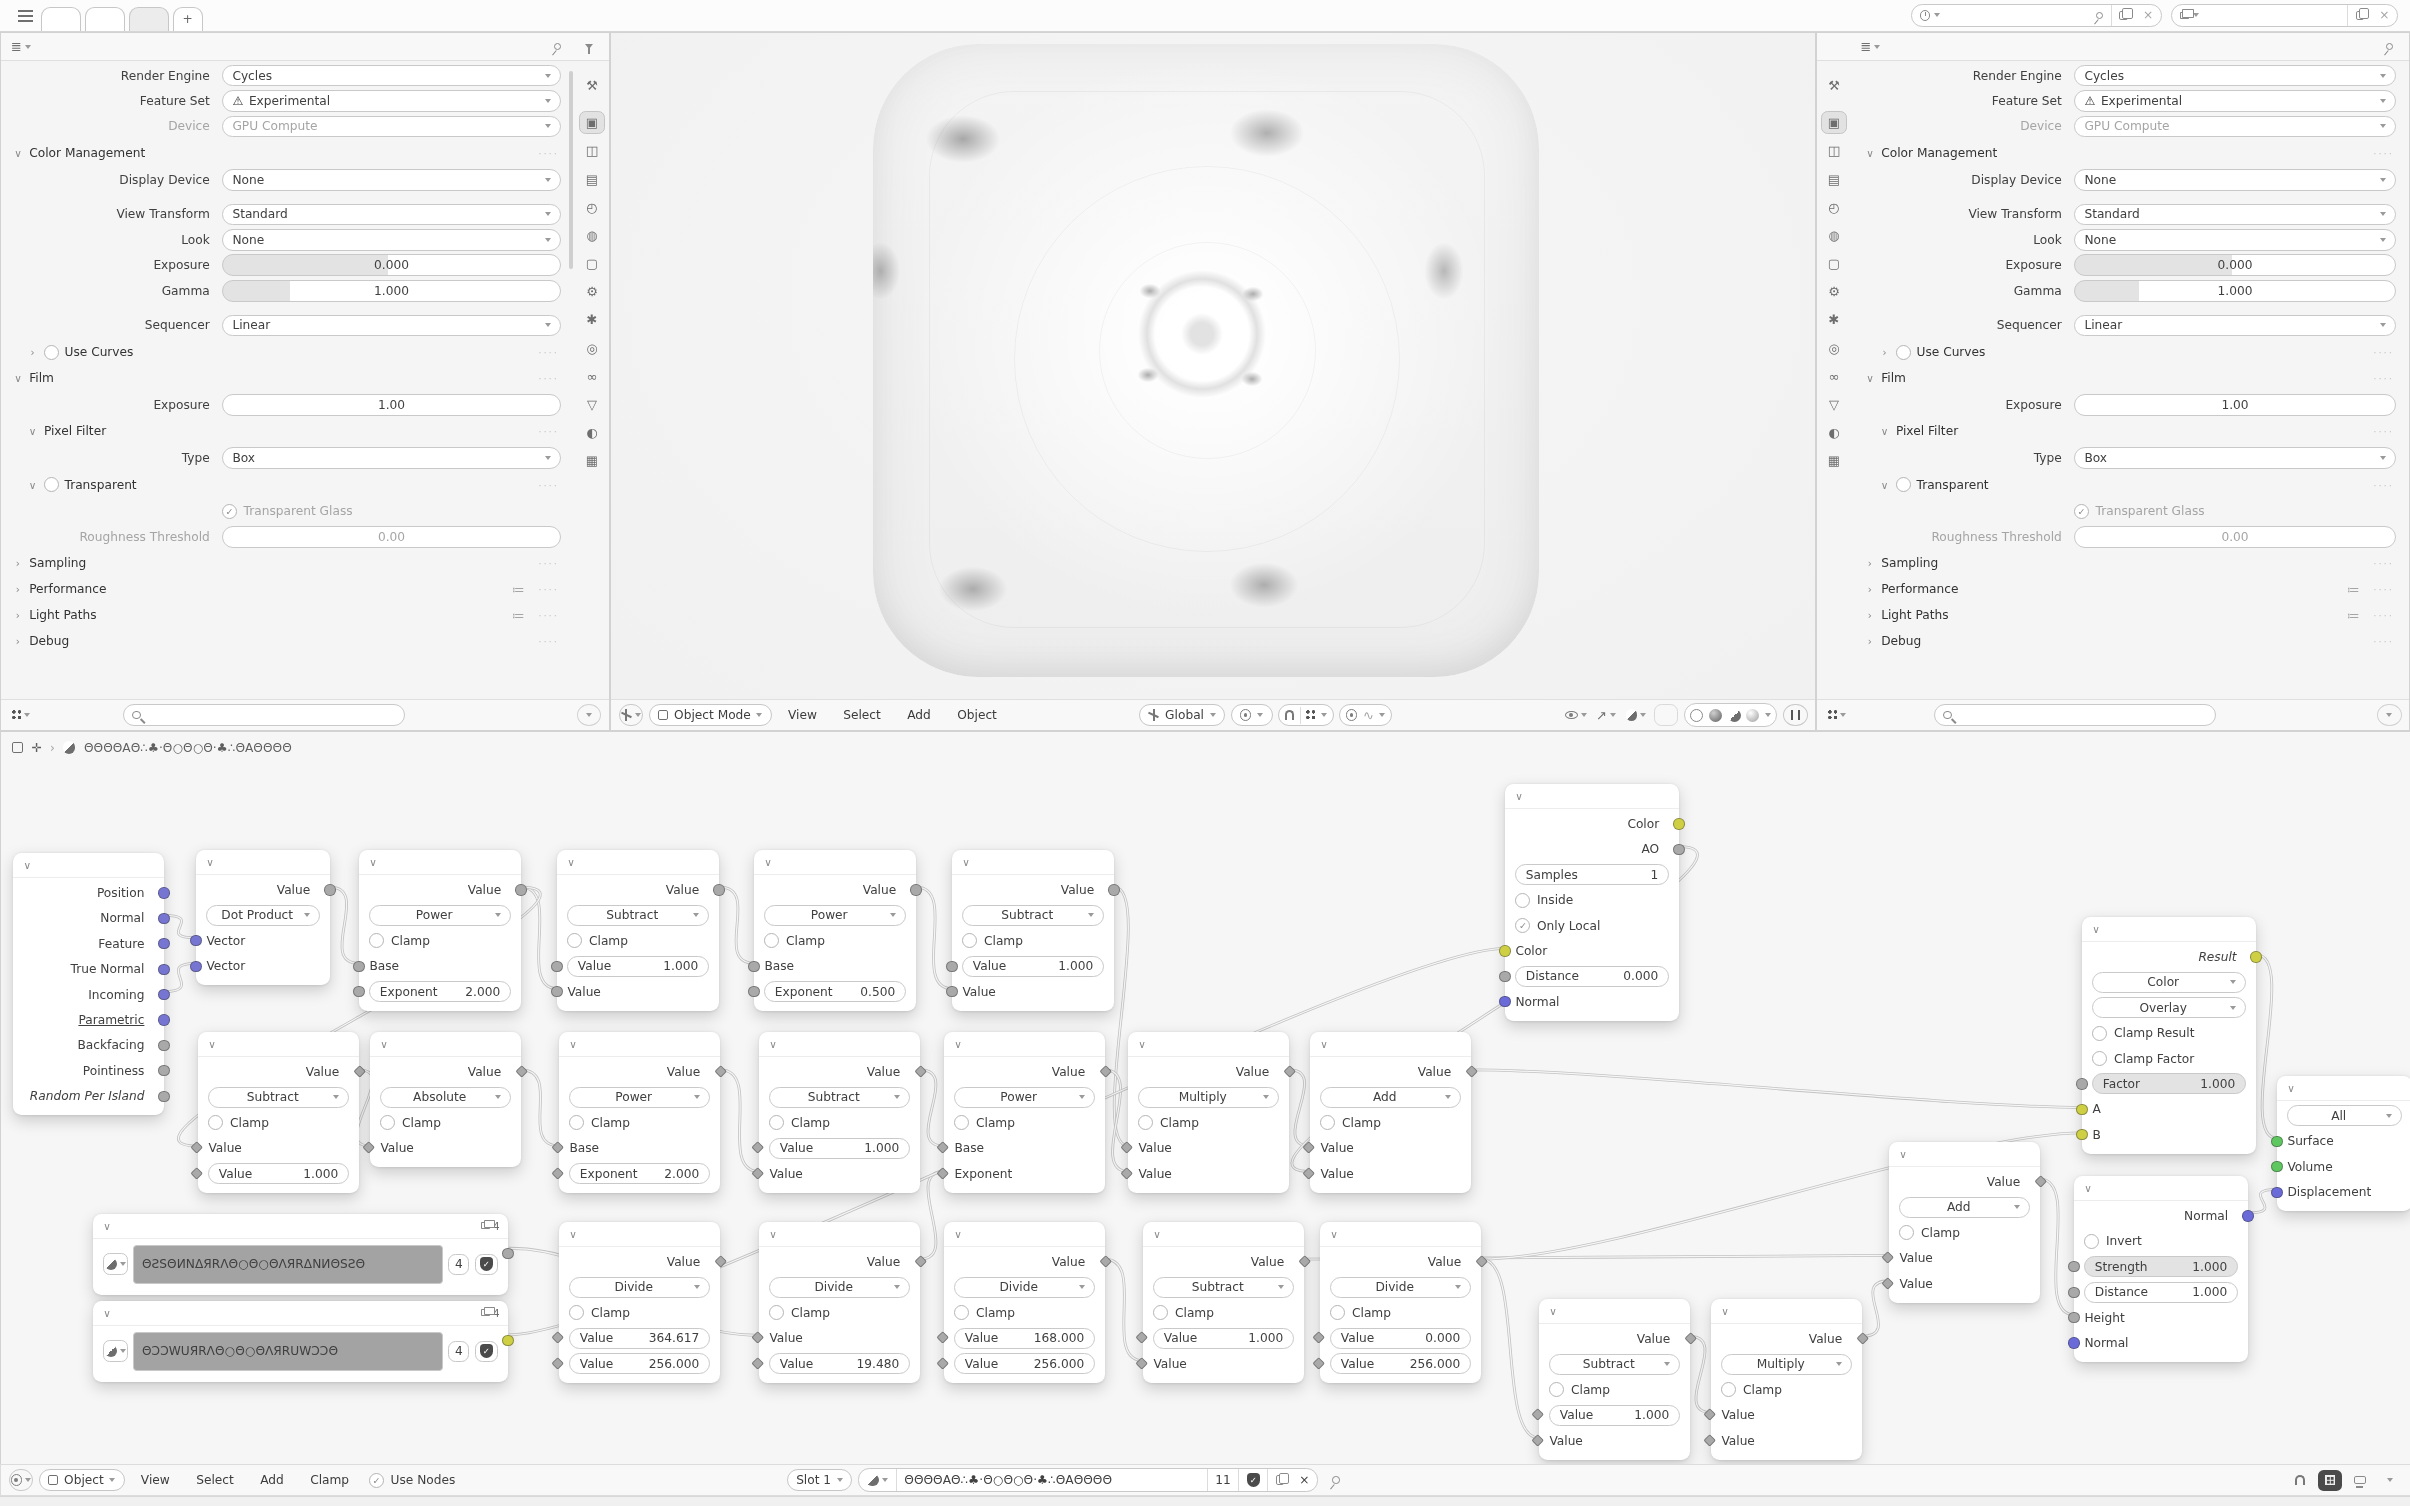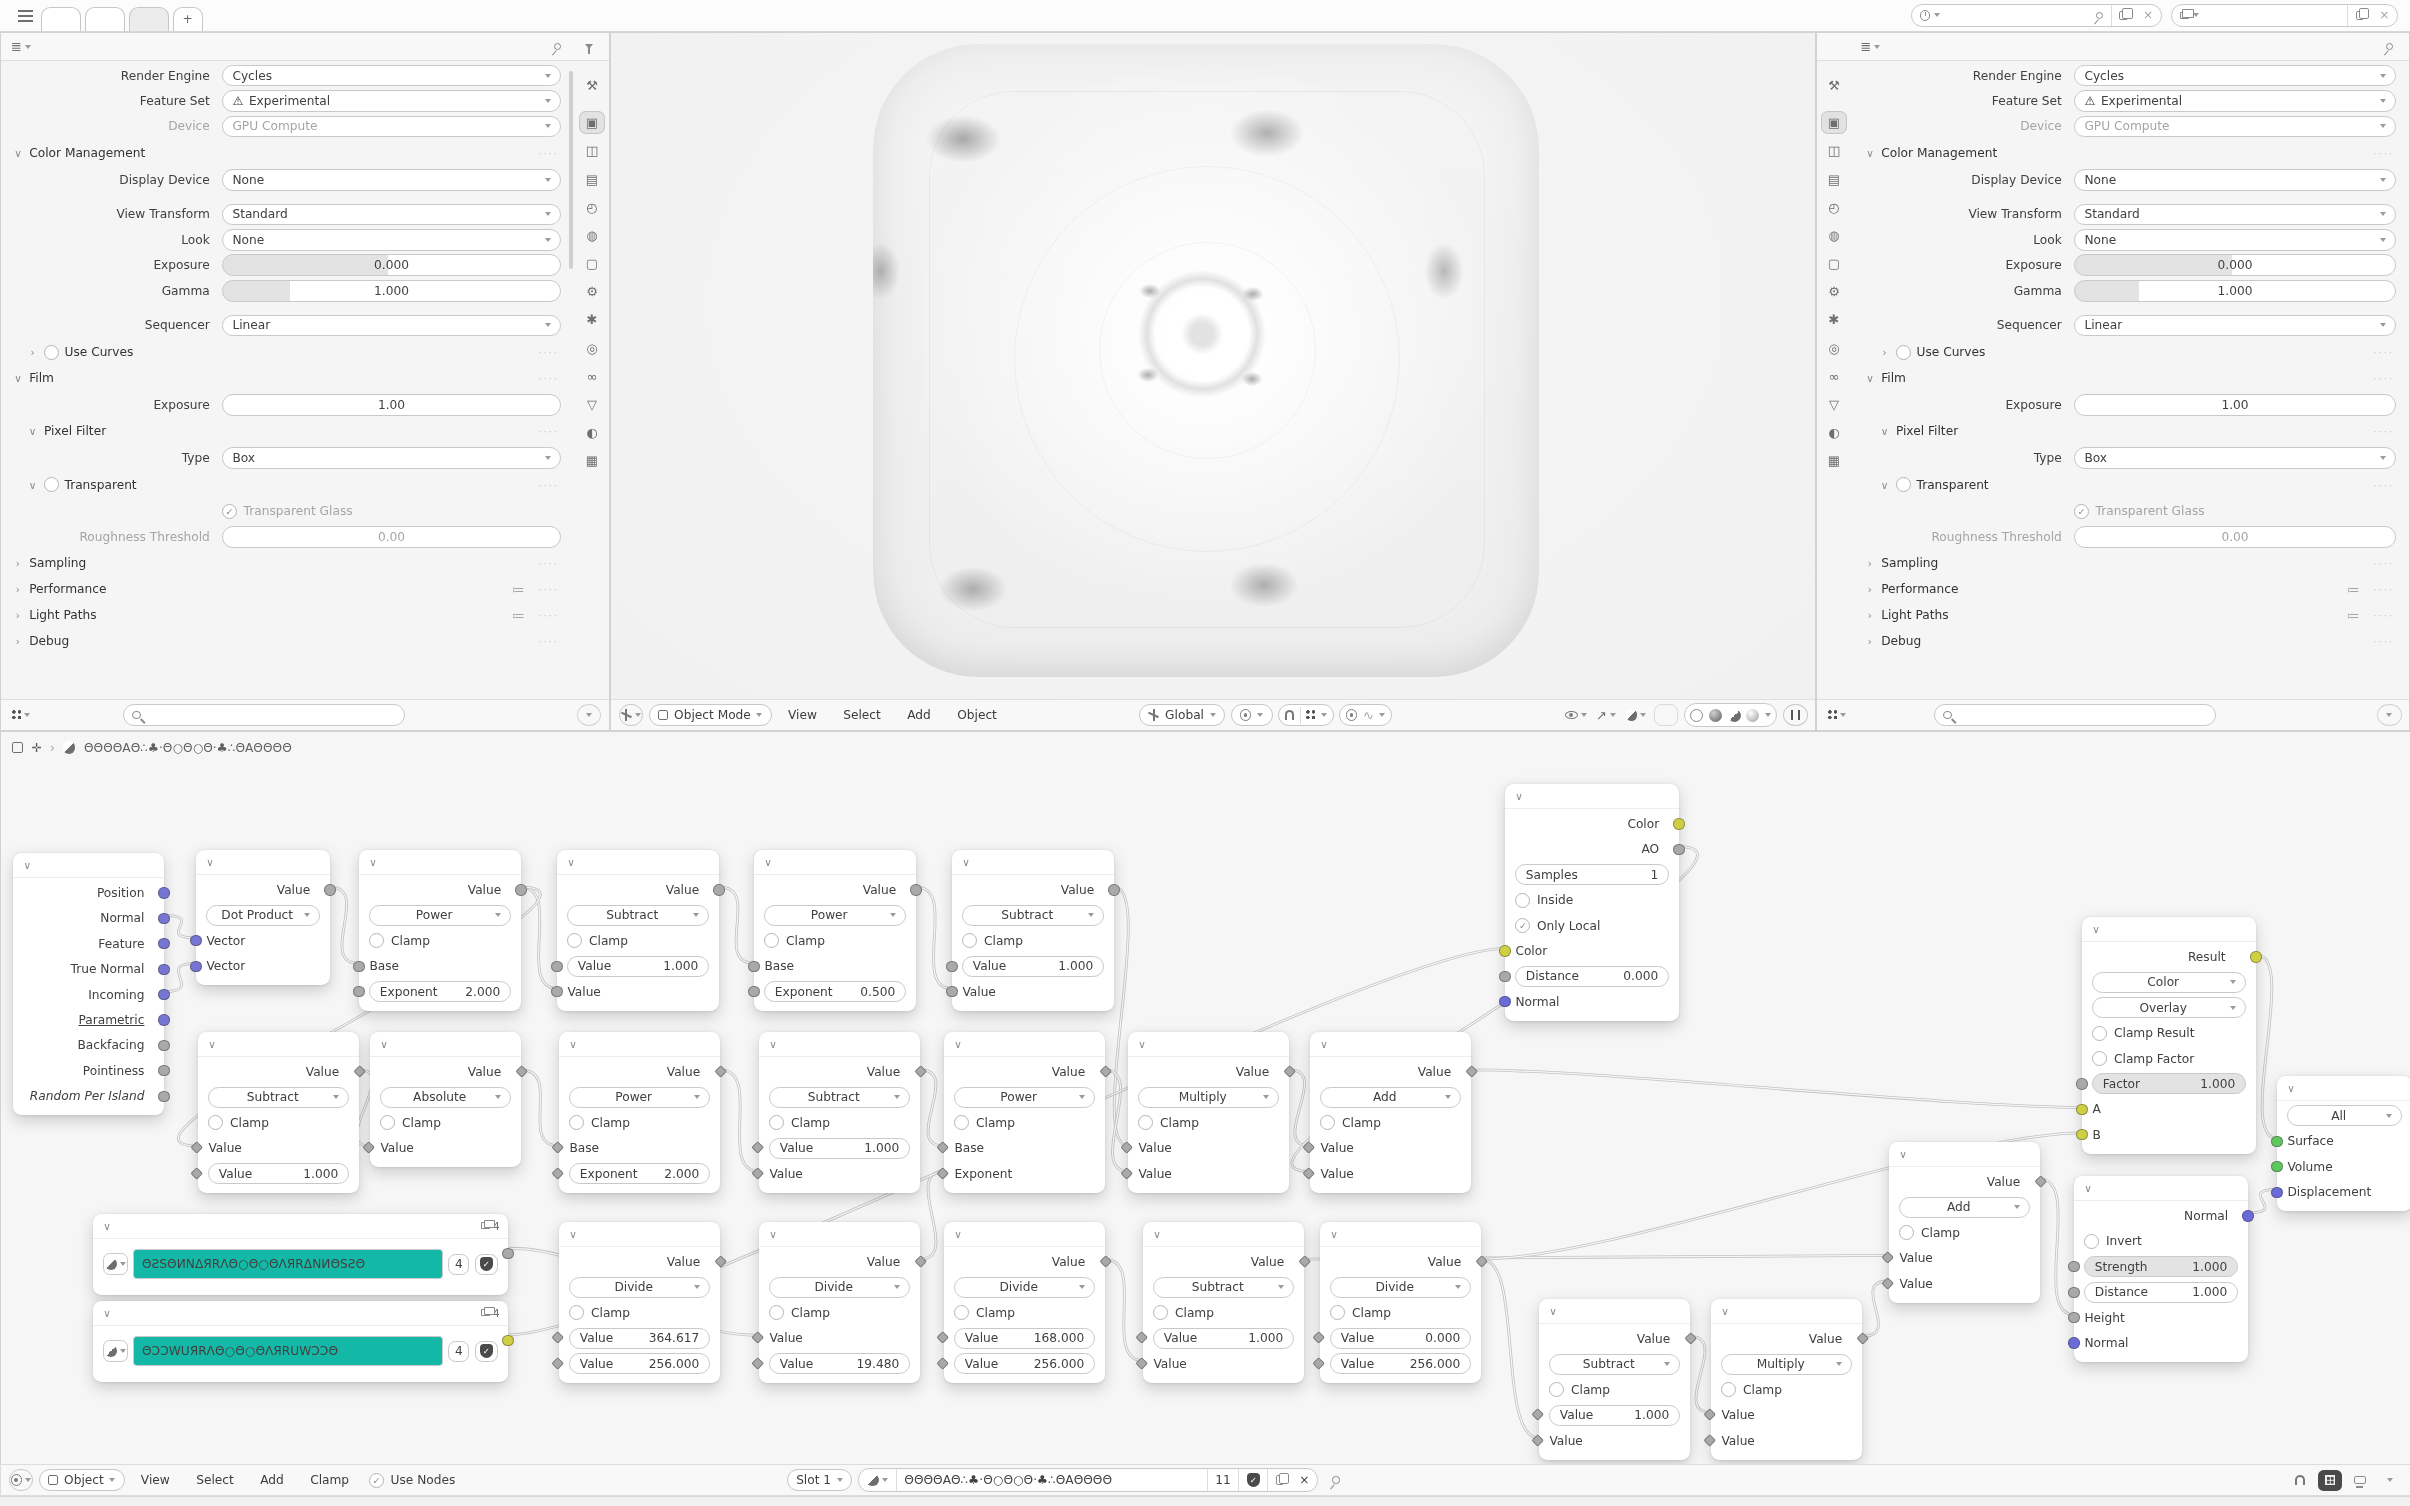--- a/index.html
+++ b/index.html
@@ -108,21 +108,21 @@
 .sock{position:absolute;width:11.3px;height:11.3px;border-radius:50%;top:50%;margin-top:-5.6px;border:0.9px solid rgba(60,60,60,.45)}
 .sock.si{left:-5.6px}.sock.so{right:-5.6px}
 .sock.dm{width:9.4px;height:9.4px;margin-top:-4.7px;border-radius:1.9px;transform:rotate(45deg)}
 .c-gray{background:#a9a9a9}.c-purple{background:#7676d2}.c-yellow{background:#cfcf43}.c-green{background:#5fc75f}.c-blue{background:#6a6ad8}
 .nsel{flex:1;height:21px;border:0.9px solid #c9c9c9;border-radius:11.3px;background:#fff;display:flex;align-items:center;padding:0 8.5px;gap:5.6px}
 .nsel .val{flex:1;text-align:center}
 .nfld{flex:1;height:21px;border:0.9px solid #c9c9c9;border-radius:11.3px;background:#fff;display:flex;align-items:center;padding:0 9.4px}
 .nfld .fl{flex:1;text-align:left}
 .nfld.grayed{background:#e3e3e3}
 .nchk{display:flex;align-items:center;gap:6.6px}
-.namefield{flex:1;height:30px;border:0.9px solid #c9c9c9;border-radius:3.8px;background:#14b8a6;display:flex;align-items:center;padding:0 7.5px;overflow:hidden;white-space:nowrap}
+.namefield{flex:1;height:39px;border:0.9px solid #c9c9c9;border-radius:3.8px;background:#a3a3a3;display:flex;align-items:center;padding:0 7.5px;overflow:hidden;white-space:nowrap}
 #breadcrumb{position:absolute;display:flex;align-items:center;gap:8.5px;color:#5f5f5f}
 
 .hstrip{position:absolute;display:flex;align-items:center;background:#f8f8f8;border:0.9px solid #dcdcdc;padding:0 7.5px;gap:7.5px}
 #statusbar{position:absolute;left:0;top:1496px;width:2411px;height:10.4px;background:#f0f0f0;border-top:0.9px solid #d8d8d8}
 .shadegroup{display:flex;align-items:center;background:#fff;border:0.9px solid #c9c9c9;border-radius:12.2px;height:23.5px;padding:0 5.6px;gap:5.6px}
 .vsep{width:0.9px;height:17px;background:#dcdcdc}
 </style>
 </head>
 <body>
 
@@ -1463,21 +1463,21 @@
         <div class="nrow">
           <span class="sock si dm c-gray"></span>
           <span>Value</span>
         </div>
       </div>
       <div class="node" style="left: 2081px; top: 185px; width: 174px;">
         <div class="nhead">
           <span class="chev">∨</span>
         </div>
         <div class="nrow rout">
-          <span style="margin-right: 20px;">Result</span>
+          <span style="margin-right: 9px; font-style: italic;">Result</span>
           <span class="sock so c-yellow"></span>
         </div>
         <div class="nrow">
           <div class="nsel">
             <span class="val">Color</span>
             <span class="caret"></span>
           </div>
         </div>
         <div class="nrow">
           <div class="nsel">

